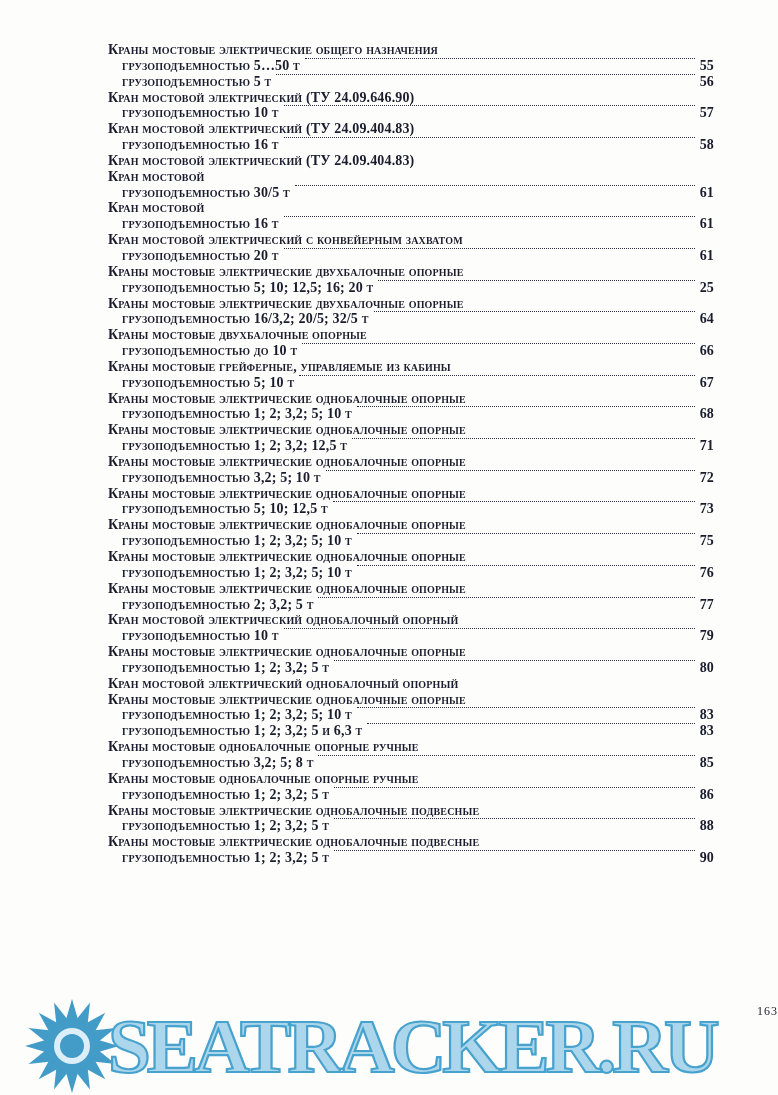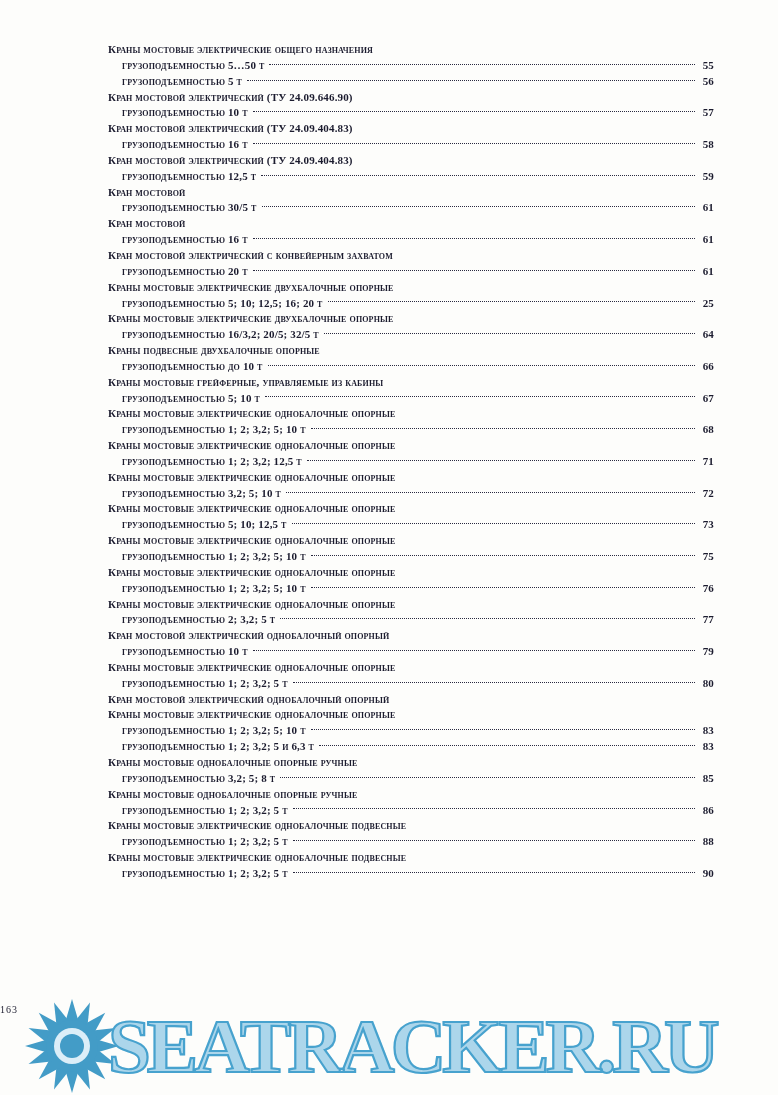--- a/index.html
+++ b/index.html
@@ -10,50 +10,50 @@
     overflow: hidden;
     font-family: "Liberation Serif", "DejaVu Serif", serif;
     color: #1b1b2e;
   }
   .page { position: absolute; inset: 0; }
   .toc {
     position: absolute;
     left: 106px; right: 64px; top: 42px;
   }
   .entry {
-    font-size: 11px;
+    font-size: 14px;
     font-weight: bold;
     font-variant: small-caps;
     line-height: 15.85px;
     letter-spacing: 0.15px;
   }
   .entry .title { padding-left: 2px; }
   .entry .subline {
     display: flex;
-    align-items: center;
+    align-items: flex-start;
     padding-left: 16px;
   }
   .entry .sub { white-space: nowrap; }
   .entry .leader {
     flex: 1;
     border-bottom: 1.7px dotted #2a2a40;
     margin: 0 3px 3px 5px;
     min-width: 12px;
   }
   .entry .pg {
     font-variant: normal;
     min-width: 16px;
     text-align: right;
     white-space: nowrap;
   }
   .footer-pagenum {
     position: absolute;
     top: 1004px; left: 0; right: 0;
-    text-align: left;
-    font-size: 10px;
+    text-align: right;
+    font-size: 12px;
     letter-spacing: 1px;
   }
   .watermark {
     position: absolute;
     left: 22px; top: 998px;
     width: 756px; height: 96px;
     display: flex;
     align-items: center;
     opacity: 0.88;
     pointer-events: none;
@@ -108,25 +108,20 @@
         <div class="title">Кран мостовой электрический  (ТУ 24.09.404.83)</div>
         <div class="subline">
           <span class="sub">грузоподъемностью 16 т</span>
           <span class="leader"></span>
           <span class="pg">58</span>
         </div>
       </div>
 
       <div class="entry">
         <div class="title">Кран мостовой электрический  (ТУ 24.09.404.83)</div>
-        <div class="subline">
-          <span class="sub">грузоподъемностью 12,5 т</span>
-          <span class="leader"></span>
-          <span class="pg">59</span>
-        </div>
       </div>
 
 
       <div class="entry">
         <div class="title">Кран мостовой</div>
         <div class="subline">
           <span class="sub">грузоподъемностью 30/5 т</span>
           <span class="leader"></span>
           <span class="pg">61</span>
         </div>
@@ -162,21 +157,21 @@
       <div class="entry">
         <div class="title">Краны мостовые электрические двухбалочные опорные</div>
         <div class="subline">
           <span class="sub">грузоподъемностью 16/3,2; 20/5; 32/5 т</span>
           <span class="leader"></span>
           <span class="pg">64</span>
         </div>
       </div>
 
       <div class="entry">
-        <div class="title">Краны подвесные двухбалочные опорные</div>
+        <div class="title">Краны мостовые двухбалочные опорные</div>
         <div class="subline">
           <span class="sub">грузоподъемностью до 10 т</span>
           <span class="leader"></span>
           <span class="pg">66</span>
         </div>
       </div>
 
       <div class="entry">
         <div class="title">Краны мостовые грейферные, управляемые из кабины</div>
         <div class="subline">

